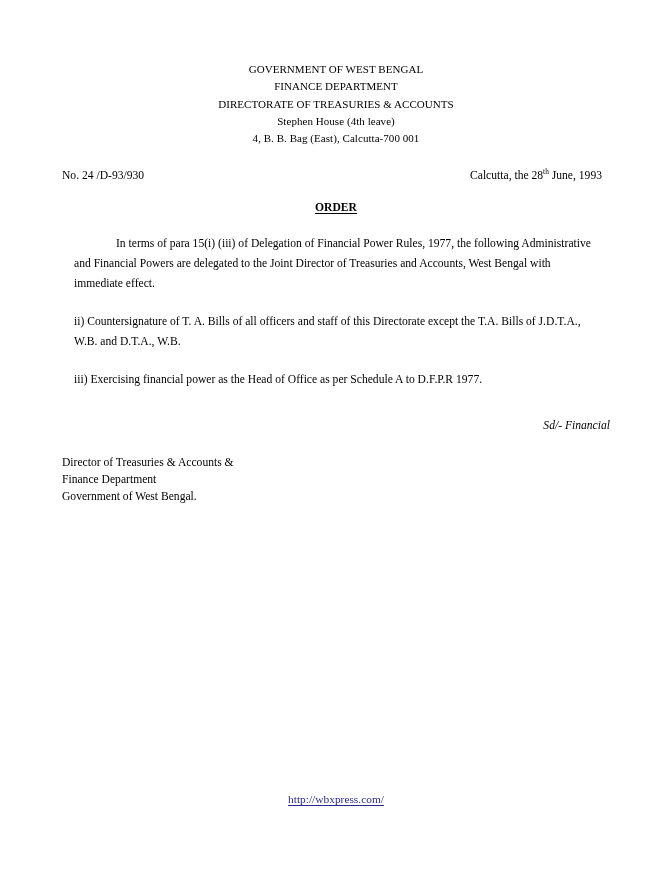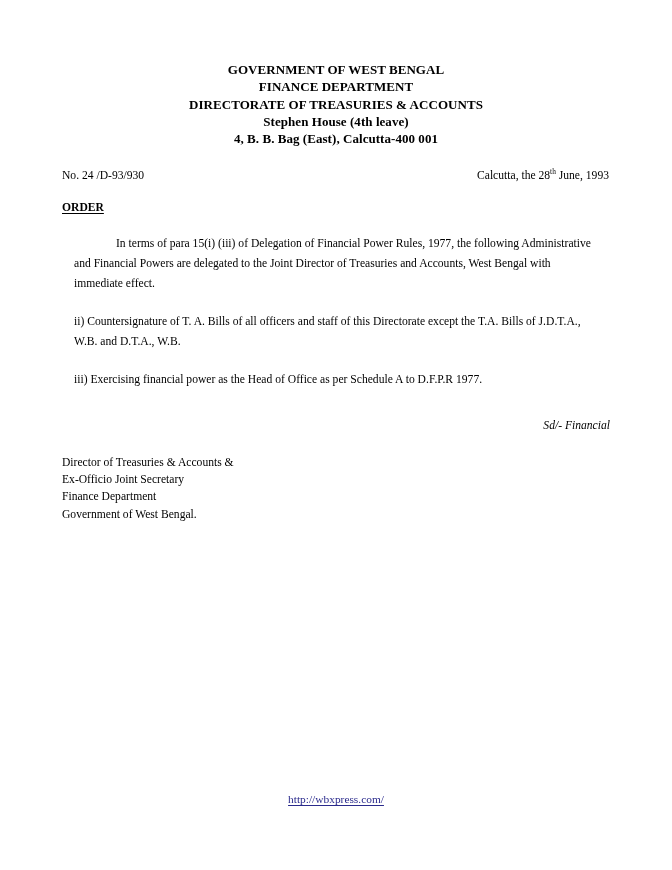--- a/index.html
+++ b/index.html
@@ -31,54 +31,55 @@
     top: 0;
     width: 548px;
   }
 
   
   .letterhead {
     margin-top: 61px;
     text-align: center;
   }
   .letterhead .lh-line {
-    font-weight: bold;
-    font-size: 13px;
+    font-weight: normal;
+    font-size: 11px;
     line-height: 17.3px;
     letter-spacing: 0.05px;
     white-space: nowrap;
   }
 
   
   .refrow {
     margin-top: 20px;
     position: relative;
     height: 18px;
     font-size: 11.6px;
     line-height: 18px;
   }
   .refrow .ref-no {
     position: absolute;
     left: 0;
     top: 0;
   }
   .refrow .ref-date {
     position: absolute;
-    right: 1px;
+    right: 8px;
     top: 0;
   }
   .refrow sup {
     font-size: 7.4px;
     vertical-align: super;
     line-height: 0;
   }
 
   
   .order-heading {
     margin-top: 15px;
+    text-align: center;
     font-size: 11.6px;
     font-weight: bold;
     line-height: 16px;
   }
   .order-heading span {
     text-decoration: underline;
     text-underline-offset: 2px;
   }
 
   
@@ -133,38 +134,37 @@
 <body>
 
 <div class="page">
   <div class="content">
 
     <div class="letterhead">
       <div class="lh-line">GOVERNMENT OF WEST BENGAL</div>
       <div class="lh-line">FINANCE DEPARTMENT</div>
       <div class="lh-line">DIRECTORATE OF TREASURIES &amp; ACCOUNTS</div>
       <div class="lh-line">Stephen House (4th leave)</div>
-      <div class="lh-line">4, B. B. Bag (East), Calcutta-400 001</div>
+      <div class="lh-line">4, B. B. Bag (East), Calcutta-700 001</div>
     </div>
 
     <div class="refrow">
       <div class="ref-no">No. 24 /D-93/930</div>
       <div class="ref-date"><span>Calcutta, the 28</span><sup>th</sup><span> June, 1993</span></div>
     </div>
 
     <div class="order-heading"><span>ORDER</span></div>
 
     <p class="para para-intro">In terms of para 15(i) (iii) of Delegation of Financial Power Rules, 1977, the following Administrative and Financial Powers are delegated to the Joint Director of Treasuries and Accounts, West Bengal with immediate effect.</p>
     <p class="para para-clause">ii) Countersignature of T. A. Bills of all officers and staff of this Directorate except the T.A. Bills of J.D.T.A., W.B. and D.T.A., W.B.</p>
     <p class="para para-clause">iii) Exercising financial power as the Head of Office as per Schedule A to D.F.P.R 1977.</p>
 
     <div class="sd-line">Sd/- Financial</div>
     <div class="designation">
       <div class="d-line">Director of Treasuries &amp; Accounts &amp;</div>
-      <div class="d-line">Ex-Officio Joint Secretary</div>
       <div class="d-line">Finance Department</div>
       <div class="d-line">Government of West Bengal.</div>
     </div>
 
   </div>
 
   <div class="footer">
     <a href="#">http://wbxpress.com/</a>
   </div>
 </div>

